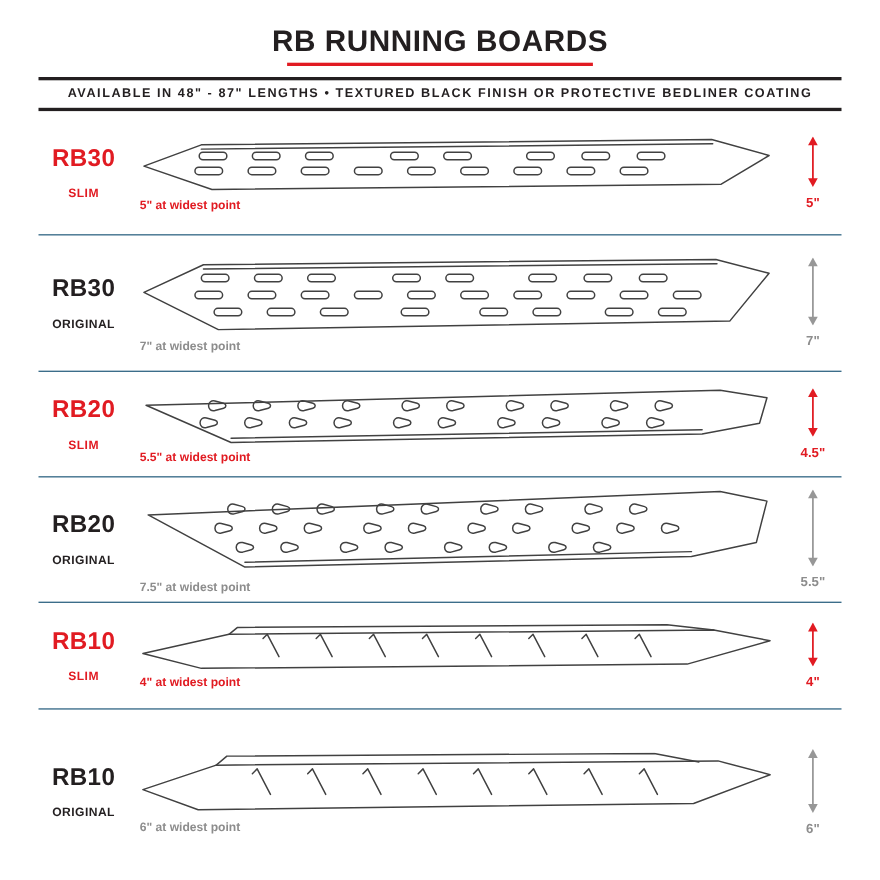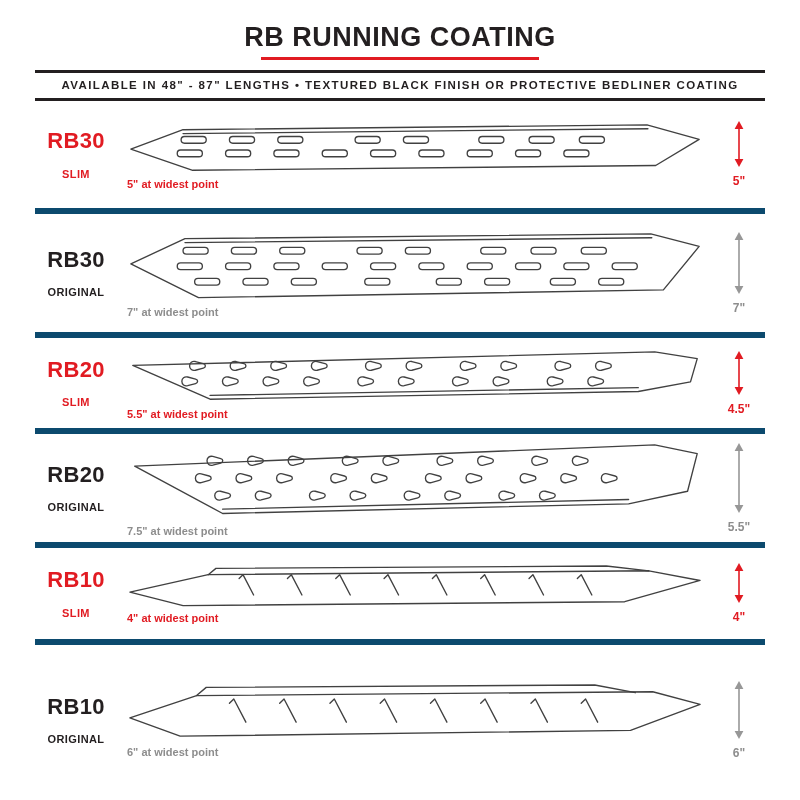--- a/index.html
+++ b/index.html
@@ -5,21 +5,21 @@
   html,body{margin:0;padding:0;background:#ffffff;width:800px;height:800px;overflow:hidden;
     font-family:"Liberation Sans", sans-serif;color:#231f20;}
   .page{width:800px;height:800px;box-sizing:border-box;padding:22px 35px 0;}
   
   .title{margin:0;text-align:center;font-size:27px;font-weight:bold;letter-spacing:.5px;}
   .title-underline{width:278px;height:3px;background:#e11b22;margin:4px auto 10px;}
   .rule{height:3px;background:#231f20;}
   .subtitle{text-align:center;font-size:11.5px;font-weight:bold;letter-spacing:1.4px;padding:6px 0 7px;}
   
   section{display:grid;grid-template-columns:82px 1fr 52px;column-gap:8px;align-items:stretch;
-    border-bottom:6px solid #0c4a6e;box-sizing:border-box;}
+    border-bottom:1px solid #0c4a6e;box-sizing:border-box;}
   section.last{border-bottom:none;}
   .s1{height:113px}.s2{height:124px}.s3{height:96px}.s4{height:114px}.s5{height:97px}.s6{height:150px}
   .label{display:flex;flex-direction:column;justify-content:center;align-items:center;text-align:center;}
   .model{font-size:22px;font-weight:bold;letter-spacing:.3px;line-height:1.05;}
   .variant{font-size:11px;font-weight:bold;letter-spacing:.4px;margin-top:15px;}
   .slim .model,.slim .variant{color:#e11b22;}
   .orig .model,.orig .variant{color:#231f20;}
   .drawing{display:flex;flex-direction:column;justify-content:center;padding-top:6px;}
   .drawing svg{display:block;width:100%;height:auto;}
   .widthnote{font-size:11px;font-weight:bold;margin:3px 0 4px 2px;}
@@ -32,21 +32,21 @@
   .orig .hlabel{color:#8d8d8d;}
   .board{stroke:#414141;stroke-width:1.4;fill:none;stroke-linejoin:round;stroke-linecap:round;}
   .arrow line{stroke:currentColor;stroke-width:1.6;}
   .arrow polygon{fill:currentColor;stroke:none;}
 </style>
 </head>
 <body>
 
 <div class="page">
 
-  <h1 class="title">RB RUNNING COATING</h1>
+  <h1 class="title">RB RUNNING BOARDS</h1>
   <div class="title-underline"></div>
   <div class="rule"></div>
   <div class="subtitle">AVAILABLE IN 48" - 87" LENGTHS  •  TEXTURED BLACK FINISH OR PROTECTIVE BEDLINER COATING</div>
   <div class="rule"></div>
 
   <svg width="0" height="0" style="position:absolute">
     <defs>
       <path id="td" d="M 0.8 5.5 C 0.8 2.2 3.5 0.2 6.8 1 L 15 3.2 C 17.8 4 17.8 7 15 7.8 L 6.8 10 C 3.5 10.8 0.8 8.8 0.8 5.5 Z"></path>
     </defs>
   </svg>

